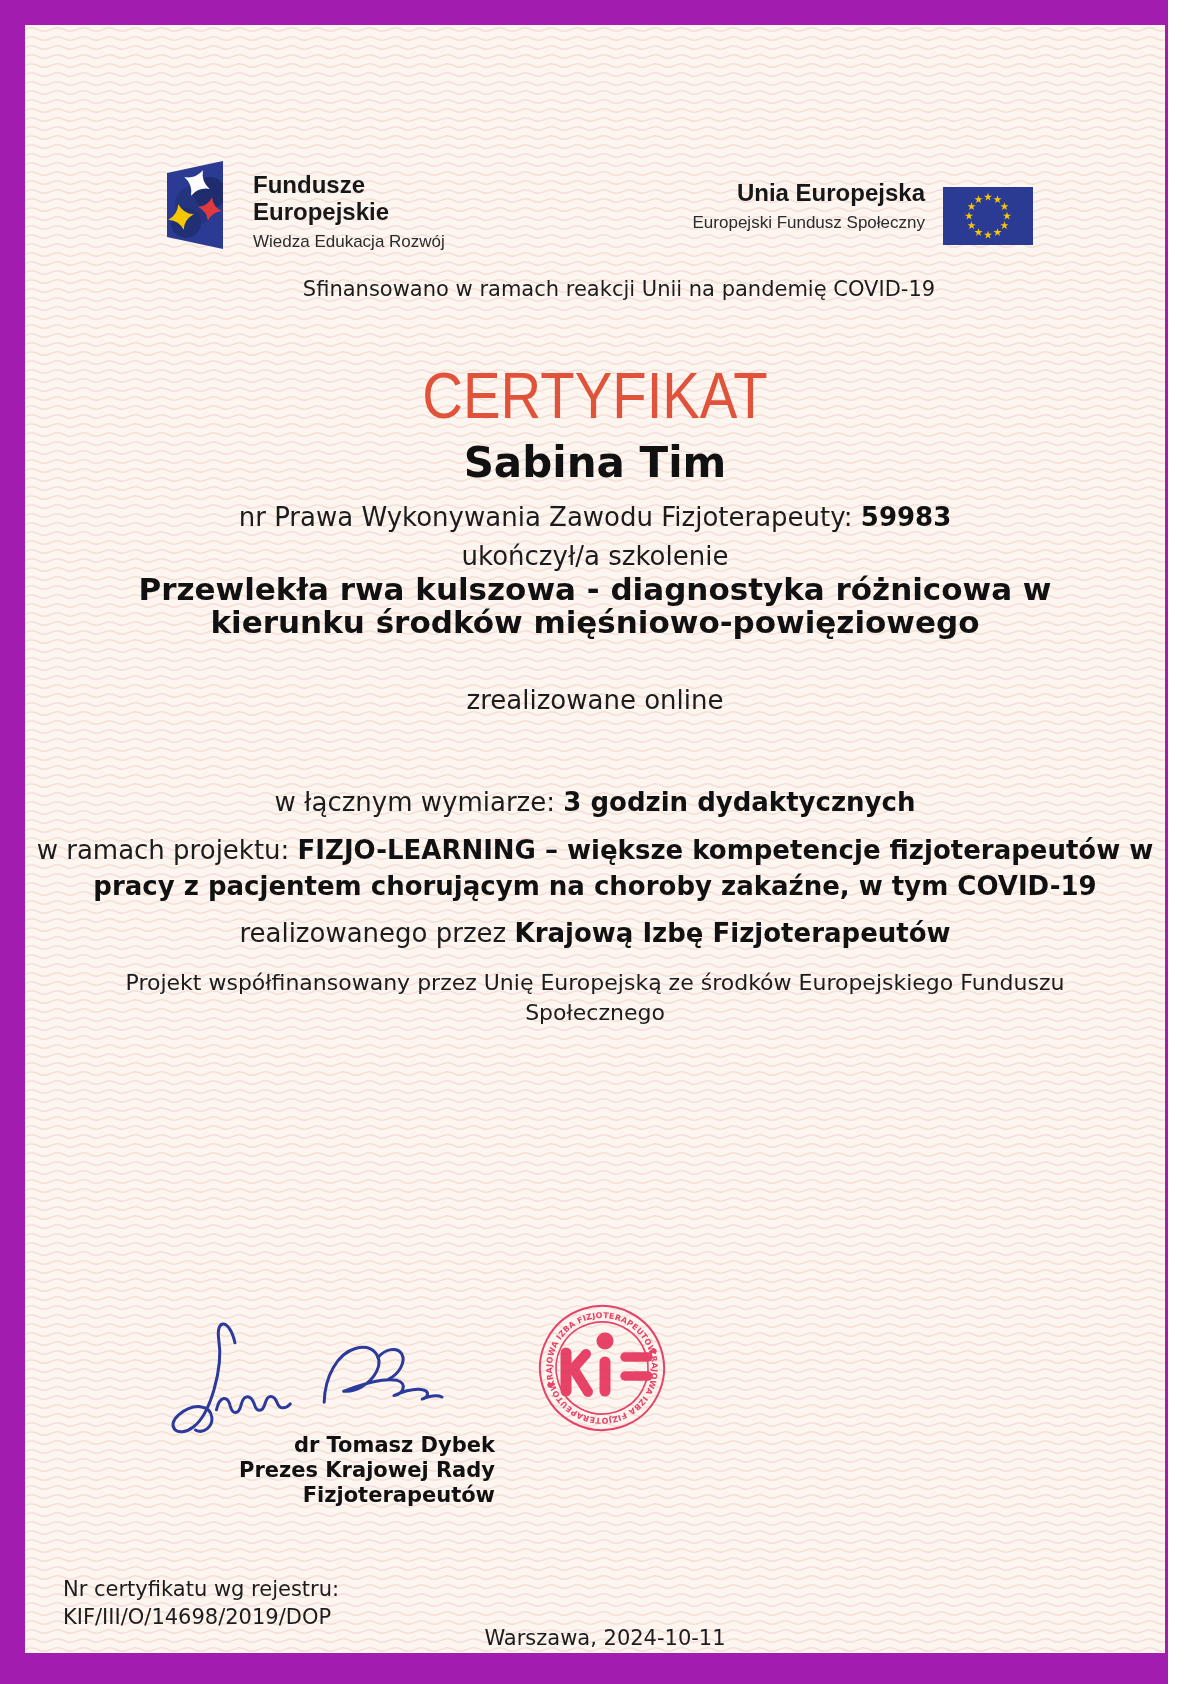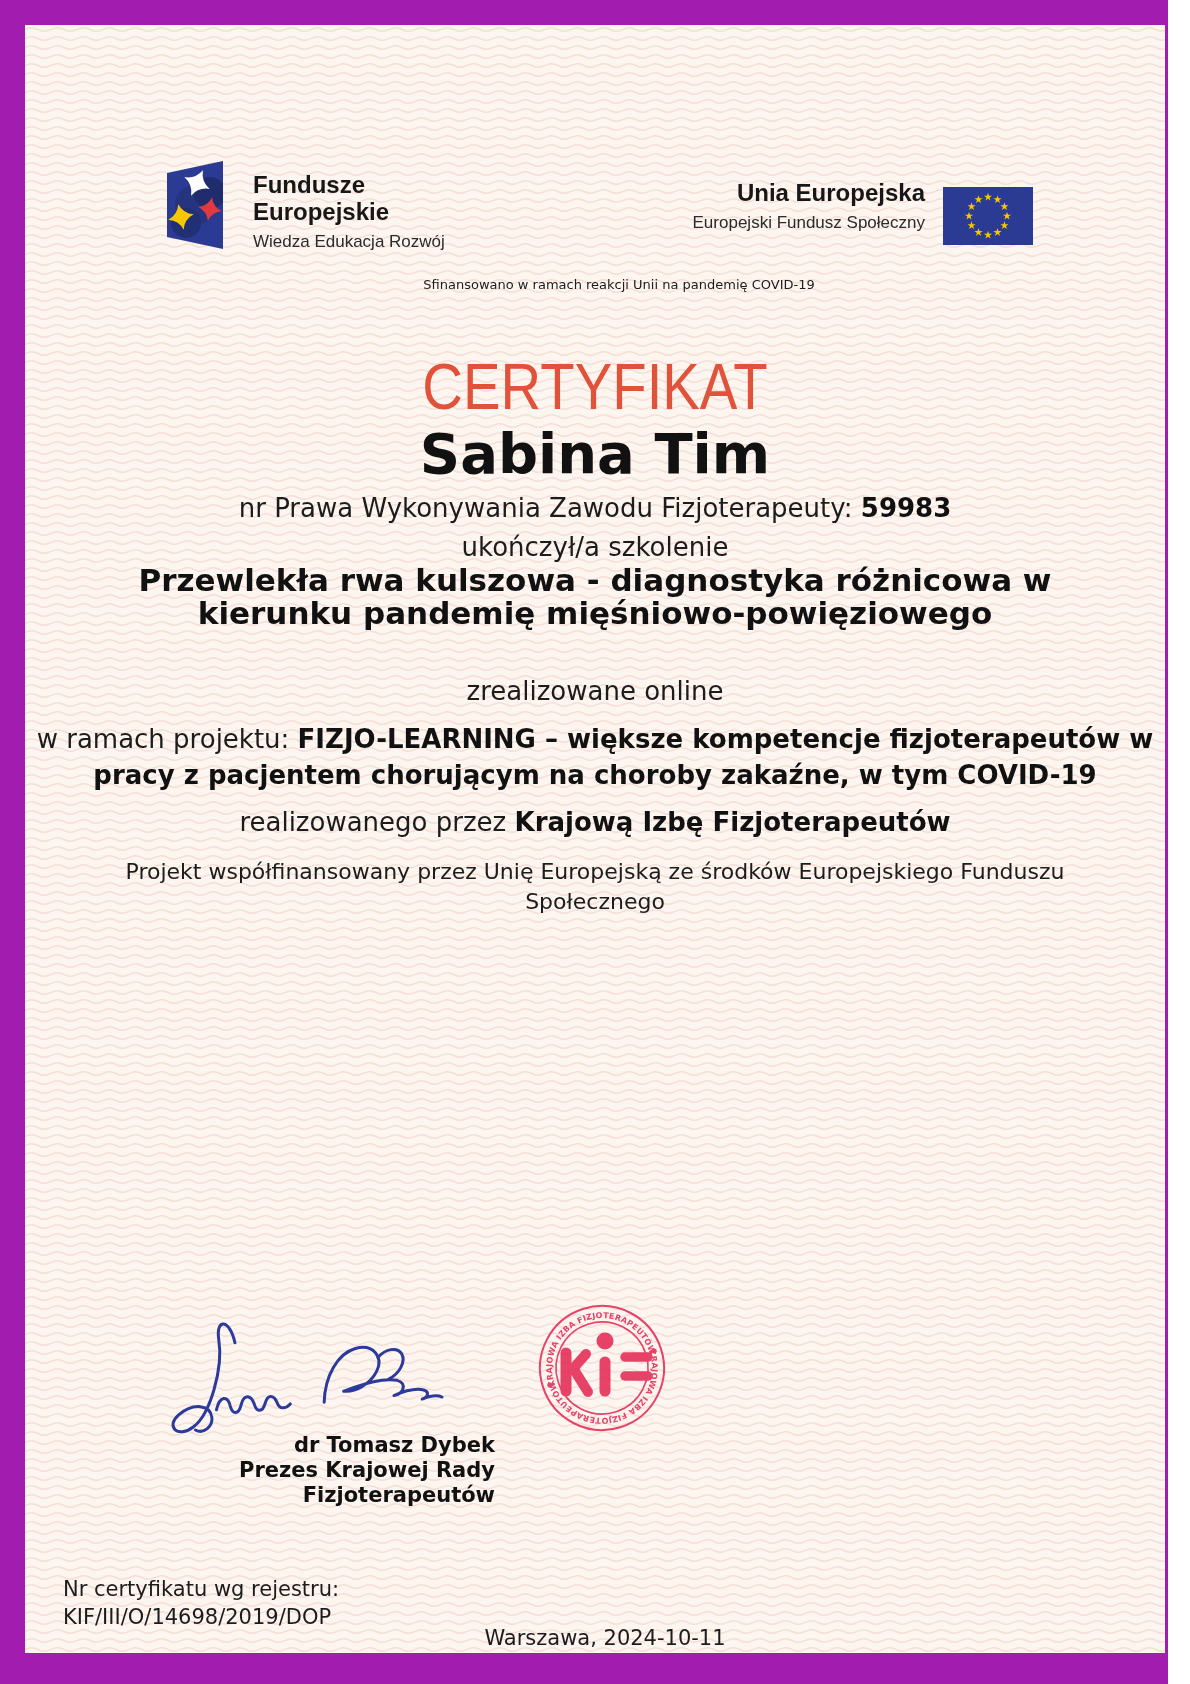--- a/index.html
+++ b/index.html
@@ -19,25 +19,25 @@
   .fe-text{margin-left:16px;margin-top:14px;}
   .lg-title{font-family:"Liberation Sans",sans-serif;font-weight:bold;font-size:24px;line-height:27px;color:#171717;}
   .lg-sub{font-family:"Liberation Sans",sans-serif;font-size:17px;line-height:20px;color:#2b2b2b;margin-top:7px;}
   .pl-flag{width:92px;height:60px;border:1px solid #e3d6ce;box-sizing:border-box;}
   .pl-white{height:50%;background:#ffffff;}
   .pl-red{height:50%;background:#d4213d;}
   .pl-text{margin-left:18px;margin-top:2px;}
   .eu-text{text-align:right;margin-right:18px;margin-top:-8px;}
   .eu-flag{display:block;}
 
-  .funding-note{margin-top:20px;font-size:13px;color:#1c1c1c;margin-left:48px;}
+  .funding-note{margin-top:20px;font-size:21px;color:#1c1c1c;margin-left:48px;}
 
   .heading{margin:63px 0 0 0;font-family:"Liberation Sans",sans-serif;font-weight:400;
            font-size:64px;line-height:64px;color:#e1523b;transform:scaleX(.88);}
-  .name{margin-top:12px;font-size:56px;line-height:46px;font-weight:bold;color:#111;}
+  .name{margin-top:12px;font-size:42px;line-height:46px;font-weight:bold;color:#111;}
   .line{font-size:26px;line-height:34px;}
   .license{margin-top:14px;}
   .completion{margin-top:5px;}
   .course-title{font-size:31px;line-height:33px;font-weight:bold;color:#111;}
   .mode{margin-top:44px;}
   .duration{margin-top:68px;}
   .project{margin-top:13px;line-height:36px;}
   .organizer{margin-top:12px;}
   .cofinancing{margin-top:18px;font-size:22px;line-height:30px;}
   b,strong{font-weight:bold;color:#111;}
@@ -129,25 +129,26 @@
       <h1 class="heading">CERTYFIKAT</h1>
 
       <div class="name">Sabina Tim</div>
 
       <div class="line license"><span>nr Prawa Wykonywania Zawodu Fizjoterapeuty: </span><strong>59983</strong></div>
 
       <div class="line completion">ukończył/a szkolenie</div>
 
       <div class="course-title">
         <div>Przewlekła rwa kulszowa - diagnostyka różnicowa w</div>
-        <div>kierunku pandemię mięśniowo-powięziowego</div>
+        <div>kierunku środków mięśniowo-powięziowego</div>
       </div>
 
       <div class="line mode">zrealizowane online</div>
 
+      <div class="line duration"><span>w łącznym wymiarze: </span><strong>3 godzin dydaktycznych</strong></div>
 
       <div class="line project">
         <div><span>w ramach projektu: </span><strong>FIZJO-LEARNING – większe kompetencje fizjoterapeutów w</strong></div>
         <div><strong>pracy z pacjentem chorującym na choroby zakaźne, w tym COVID-19</strong></div>
       </div>
 
       <div class="line organizer"><span>realizowanego przez </span><strong>Krajową Izbę Fizjoterapeutów</strong></div>
 
       <div class="cofinancing">
         <div>Projekt współfinansowany przez Unię Europejską ze środków Europejskiego Funduszu</div>

